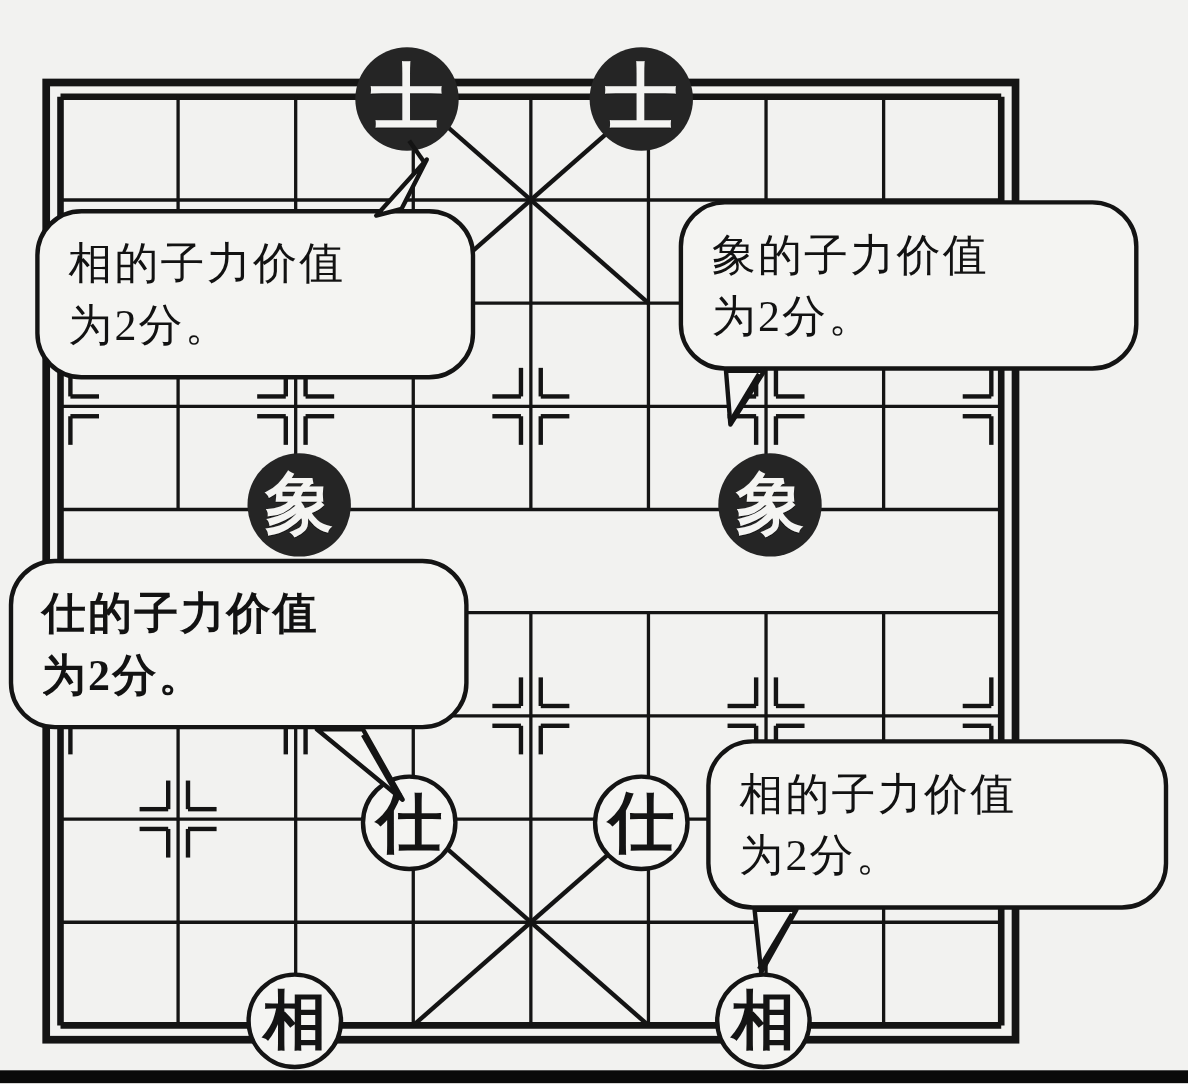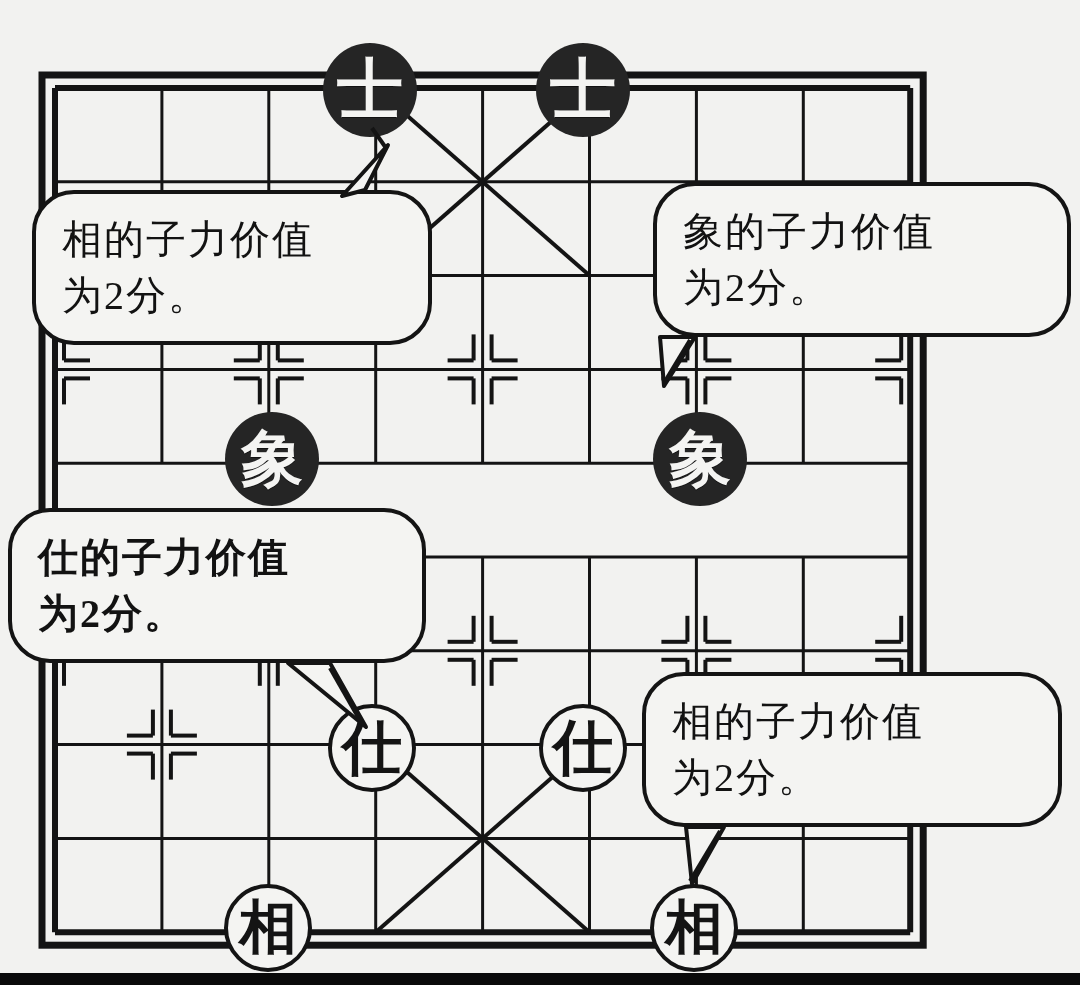--- a/index.html
+++ b/index.html
@@ -266,21 +266,21 @@
         <polygon points="686,827 692,884 724,827" fill="#f4f4f2" stroke="#141414" stroke-width="4" stroke-linejoin="round"></polygon>
         <line x1="690" y1="881" x2="720" y2="831" stroke="#141414" stroke-width="4"></line>
       </g>
   </svg>
 
   <div id="callouts-layer">
       <div class="callout" style="left: 32px; top: 190px; width: 400px; height: 155px;">
         <div class="line">相的子力价值</div>
         <div class="line">为2分。</div>
       </div>
-      <div class="callout" style="left: 617px; top: 182px; width: 418px; height: 155px; margin-left: 36px;">
+      <div class="callout" style="left: 617px; top: 182px; width: 418px; height: 155px;">
         <div class="line">象的子力价值</div>
         <div class="line">为2分。</div>
       </div>
       <div class="callout" style="left: 8px; top: 508px; width: 418px; height: 155px; font-weight: bold;">
         <div class="line">仕的子力价值</div>
         <div class="line">为2分。</div>
       </div>
       <div class="callout" style="left: 642px; top: 672px; width: 420px; height: 155px;">
         <div class="line">相的子力价值</div>
         <div class="line">为2分。</div>

